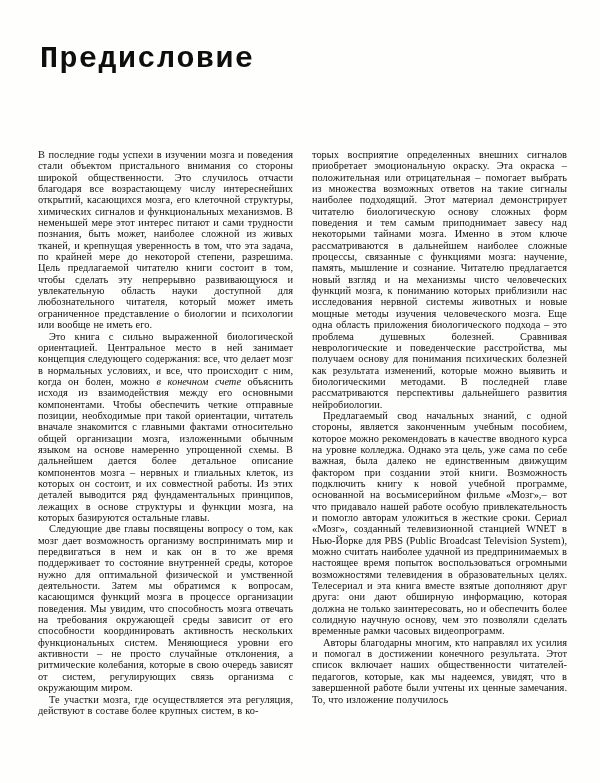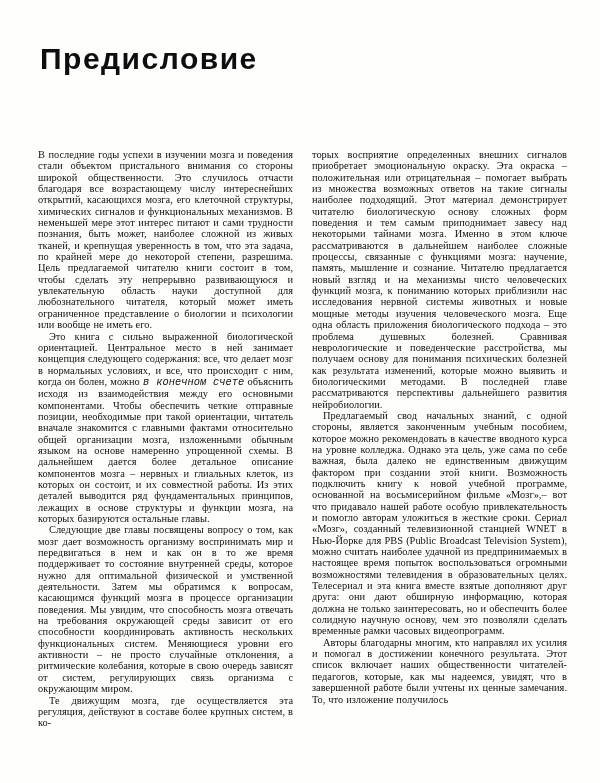--- a/index.html
+++ b/index.html
@@ -14,21 +14,21 @@
     background: #fefefd;
     overflow: hidden;
     font-family: "Liberation Serif", "DejaVu Serif", serif;
     color: #121212;
   }
   .title {
     position: absolute;
     left: 40px;
     top: 42px;
     margin: 0;
-    font-family: Liberation Sans, sans-serif;
+    font-family: Liberation Mono, monospace;
     font-weight: bold;
     font-size: 30px;
     line-height: 34px;
     letter-spacing: 1.5px;
     color: #0e0e0e;
   }
   .columns {
     position: absolute;
     left: 38px;
     top: 149px;
@@ -48,36 +48,35 @@
     line-height: 11.35px;
     text-align: justify;
     word-spacing: 0.4px;
     hyphens: none;
   }
   .col p.indent {
     text-indent: 11px;
   }
   .col em {
     font-style: italic;
-    font-family: Liberation Mono, monospace;
   }
 </style>
 </head>
 <body>
 
 <div class="page">
   <h1 class="title">Предисловие</h1>
 
   <div class="columns">
 
     <div class="col">
       <p>В последние годы успехи в изучении мозга и поведения стали объектом пристального внимания со стороны широкой общественности. Это случилось отчасти благодаря все возрастающему числу интереснейших открытий, касающихся мозга, его клеточной структуры, химических сигналов и функциональных механизмов. В неменьшей мере этот интерес питают и сами трудности познания, быть может, наиболее сложной из живых тканей, и крепнущая уверенность в том, что эта задача, по крайней мере до некоторой степени, разрешима. Цель предлагаемой читателю книги состоит в том, чтобы сделать эту непрерывно развивающуюся и увлекательную область науки доступной для любознательного читателя, который может иметь ограниченное представление о биологии и психологии или вообще не иметь его.</p>
       <p class="indent"><span>Это книга с сильно выраженной биологической ориентацией. Центральное место в ней занимает концепция следующего содержания: все, что делает мозг в нормальных условиях, и все, что происходит с ним, когда он болен, можно </span><em>в конечном счете</em><span> объяснить исходя из взаимодействия между его основными компонентами. Чтобы обеспечить четкие отправные позиции, необходимые при такой ориентации, читатель вначале знакомится с главными фактами относительно общей организации мозга, изложенными обычным языком на основе намеренно упрощенной схемы. В дальнейшем дается более детальное описание компонентов мозга – нервных и глиальных клеток, из которых он состоит, и их совместной работы. Из этих деталей выводится ряд фундаментальных принципов, лежащих в основе структуры и функции мозга, на которых базируются остальные главы.</span></p>
       <p class="indent">Следующие две главы посвящены вопросу о том, как мозг дает возможность организму воспринимать мир и передвигаться в нем и как он в то же время поддерживает то состояние внутренней среды, которое нужно для оптимальной физической и умственной деятельности. Затем мы обратимся к вопросам, касающимся функций мозга в процессе организации поведения. Мы увидим, что способность мозга отвечать на требования окружающей среды зависит от его способности координировать активность нескольких функциональных систем. Меняющиеся уровни его активности – не просто случайные отклонения, а ритмические колебания, которые в свою очередь зависят от систем, регулирующих связь организма с окружающим миром.</p>
-      <p class="indent">Те движущим мозга, где осуществляется эта регуляция, действуют в составе более крупных систем, в ко-</p>
+      <p class="indent">Те участки мозга, где осуществляется эта регуляция, действуют в составе более крупных систем, в ко-</p>
     </div>
 
     <div class="col">
       <p>торых восприятие определенных внешних сигналов приобретает эмоциональную окраску. Эта окраска – положительная или отрицательная – помогает выбрать из множества возможных ответов на такие сигналы наиболее подходящий. Этот материал демонстрирует читателю биологическую основу сложных форм поведения и тем самым приподнимает завесу над некоторыми тайнами мозга. Именно в этом ключе рассматриваются в дальнейшем наиболее сложные процессы, связанные с функциями мозга: научение, память, мышление и сознание. Читателю предлагается новый взгляд и на механизмы чисто человеческих функций мозга, к пониманию которых приблизили нас исследования нервной системы животных и новые мощные методы изучения человеческого мозга. Еще одна область приложения биологического подхода – это проблема душевных болезней. Сравнивая неврологические и поведенческие расстройства, мы получаем основу для понимания психических болезней как результата изменений, которые можно выявить и биологическими методами. В последней главе рассматриваются перспективы дальнейшего развития нейробиологии.</p>
       <p class="indent">Предлагаемый свод начальных знаний, с одной стороны, является законченным учебным пособием, которое можно рекомендовать в качестве вводного курса на уровне колледжа. Однако эта цель, уже сама по себе важная, была далеко не единственным движущим фактором при создании этой книги. Возможность подключить книгу к новой учебной программе, основанной на восьмисерийном фильме «Мозг»,– вот что придавало нашей работе особую привлекательность и помогло авторам уложиться в жесткие сроки. Сериал «Мозг», созданный телевизионной станцией WNET в Нью-Йорке для PBS (Public Broadcast Television System), можно считать наиболее удачной из предпринимаемых в настоящее время попыток воспользоваться огромными возможностями телевидения в образовательных целях. Телесериал и эта книга вместе взятые дополняют друг друга: они дают обширную информацию, которая должна не только заинтересовать, но и обеспечить более солидную научную основу, чем это позволяли сделать временные рамки часовых видеопрограмм.</p>
       <p class="indent">Авторы благодарны многим, кто направлял их усилия и помогал в достижении конечного результата. Этот список включает наших общественности читателей-педагогов, которые, как мы надеемся, увидят, что в завершенной работе были учтены их ценные замечания. То, что изложение получилось</p>
     </div>
 
   </div>
 </div>

